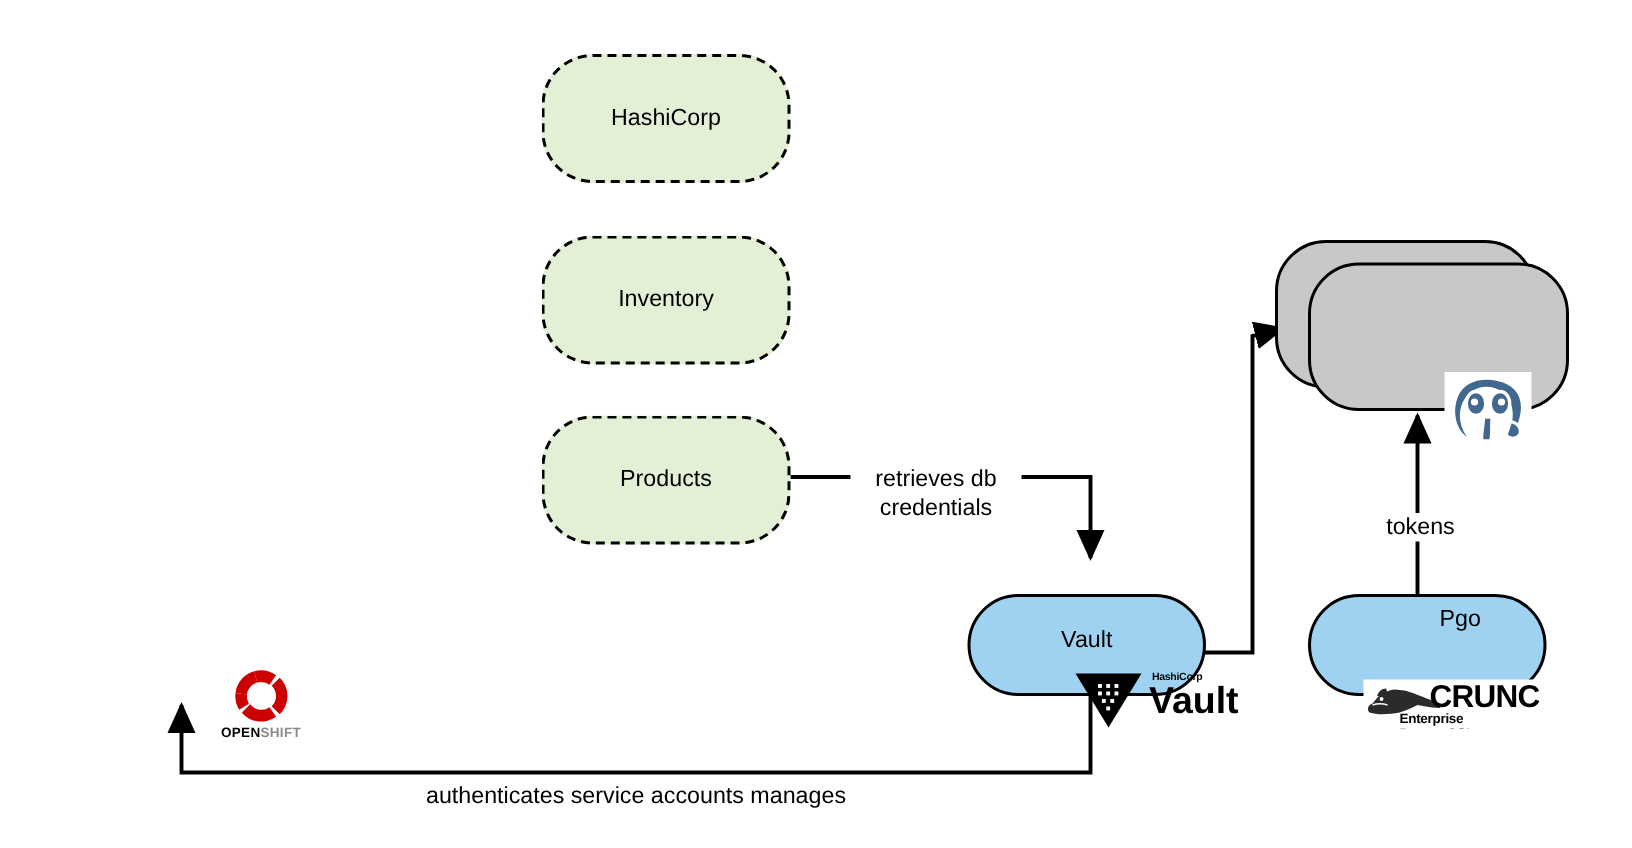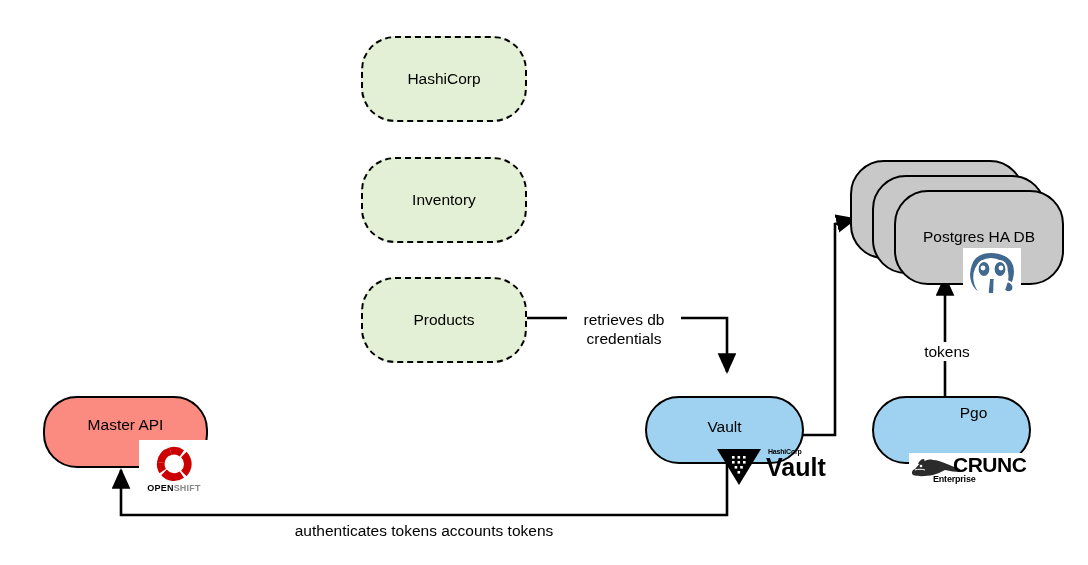--- a/index.html
+++ b/index.html
@@ -147,44 +147,38 @@
     <span class="node-label">Inventory</span>
   </div>
 
   <div class="node node-service" style="left:361px; top:277px; width:166px; height:86px;">
     <span class="node-label">Products</span>
   </div>
 
   <div style="position:absolute; left:850px; top:160px; width:215px; height:125px; z-index:4;">
     <div class="node-gray" style="position:absolute; left:0px; top:0px; width:170px; height:95px;"></div>
     <div class="node-gray" style="position:absolute; left:22px; top:15px; width:170px; height:95px;"></div>
-    <div class="node node-gray" style="position:absolute; left:44px; top:30px; width:170px; height:95px;">
-      <span class="node-label">Postgres HA DB</span>
-    </div>
   </div>
 
   <div class="logo" style="left:963px; top:248px; width:58px; height:48px;">
     <svg width="58" height="48" viewBox="0 0 58 48">
       <g fill="#41688f" stroke="#ffffff" stroke-width="2.2" stroke-linejoin="round">
         <path d="M14,44 C6,38 4,26 8,16 C11,8 19,4 28,4 C38,4 48,8 51,17 C54,26 50,38 44,44 L40,44 C44,36 46,28 43,21 C40,14 34,11 28,11 C22,11 16,14 13,21 C10,28 11,37 17,44 Z"></path>
         <ellipse cx="21" cy="21" rx="6.5" ry="8"></ellipse>
         <ellipse cx="37" cy="21" rx="6.5" ry="8"></ellipse>
         <path d="M26,30 C26,36 24,42 25,46 L31,46 C32,40 31,34 32,30 Z"></path>
         <path d="M44,33 C49,34 52,38 50,42 C48,45 43,45 41,42 Z"></path>
       </g>
       <g fill="#ffffff">
         <circle cx="20" cy="20" r="2.4"></circle>
         <circle cx="38" cy="20" r="2.4"></circle>
       </g>
     </svg>
   </div>
 
-  <div class="node node-red" style="left:43px; top:396px; width:165px; height:72px;">
-    <span class="node-label" style="position:absolute; left:0; right:0; top:18px;">Master API</span>
-  </div>
 
   <div class="logo" style="left:139px; top:440px; width:70px; height:66px;">
     <svg width="70" height="48" viewBox="0 0 70 48">
       <g transform="translate(35,24)">
         <path d="M -17,-2 A 17,17 0 0 1 -4.5,-16.5 L -2.5,-9 A 9.4,9.4 0 0 0 -9.4,-1 Z" fill="#cc0000"></path>
         <path d="M -4.5,-16.5 A 17,17 0 0 1 10,-13.8 L 5.7,-7.5 A 9.4,9.4 0 0 0 -2.5,-9 Z" fill="#cc0000"></path>
         <path d="M 12.5,-12.2 A 17,17 0 0 1 12.5,12.2 L 7.1,6.8 A 9.4,9.4 0 0 0 7.1,-6.8 Z" fill="#cc0000"></path>
         <path d="M 10,13.8 A 17,17 0 0 1 -12.8,11.2 L -7.2,5.5 A 9.4,9.4 0 0 0 5.7,7.5 Z" fill="#cc0000"></path>
         <path d="M -14.5,9.2 A 17,17 0 0 1 -17,-2 L -9.4,-1 A 9.4,9.4 0 0 0 -8.1,5.1 Z" fill="#cc0000"></path>
       </g>
@@ -231,15 +225,15 @@
     <div class="crunchy-word" style="left:44px; top:1px; font-size:21px; line-height:21px;">CRUNCHY</div>
     <div class="crunchy-sub" style="left:24px; top:21px;">Enterprise PostgreSQL</div>
   </div>
 
   <div class="edge-label" style="left:567px; top:294px; width:112px;">retrieves db
 credentials</div>
 
 
   <div class="edge-label" style="left:913px; top:326px; width:66px;">tokens</div>
 
-  <div class="edge-label" style="left:263px; top:505px; width:320px;">authenticates tokens accounts tokens</div>
+  <div class="edge-label" style="left:263px; top:505px; width:320px;">authenticates service accounts manages</div>
 
 </div>
 
 </body></html>

